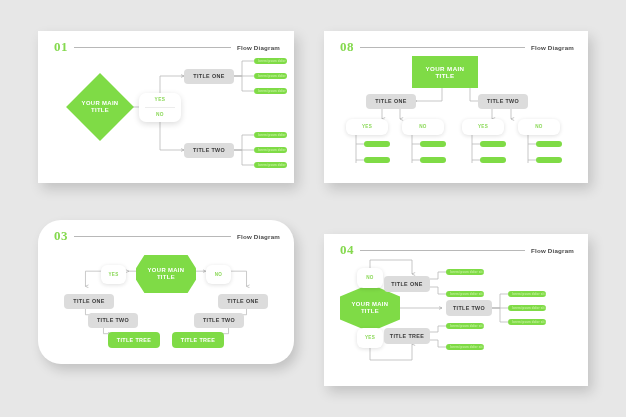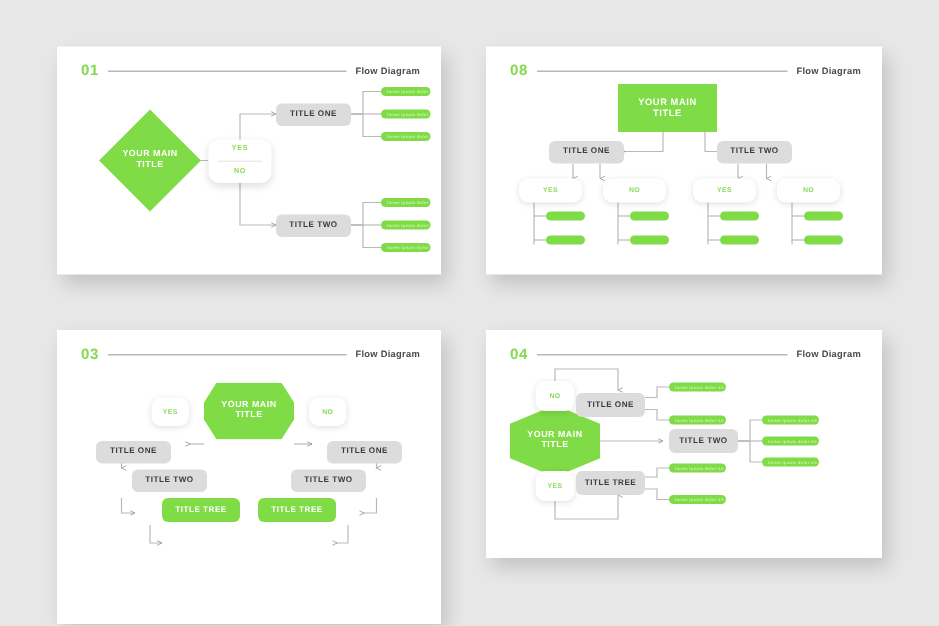--- a/index.html
+++ b/index.html
@@ -14,32 +14,32 @@
     width: 626px; height: 417px;
     background: #e7e7e7;
   }
   .card {
     position: absolute;
     background: #ffffff;
     box-shadow: 4px 6px 12px rgba(0,0,0,0.16);
   }
   #card-01 { left: 38px;  top: 31px;  width: 256px; height: 152px; }
   #card-02 { left: 324px; top: 31px;  width: 264px; height: 152px; }
-  #card-03 { left: 38px;  top: 220px; width: 256px; height: 196px; }
-  #card-04 { left: 324px; top: 220px; width: 264px; height: 152px; }
+  #card-03 { left: 38px;  top: 220px; width: 256px; height: 144px; border-radius: 23px; }
+  #card-04 { left: 324px; top: 234px; width: 264px; height: 152px; }
 
   .card-header {
     position: absolute;
     left: 16px; right: 14px; top: 10px;
     height: 12px;
     display: flex; align-items: center; gap: 6px;
   }
   .hdr-num {
-    font-size: 10px; font-weight: bold; color: #85d94f;
-    letter-spacing: .4px; white-space: nowrap;
+    font-size: 13px; font-weight: bold; color: #85d94f;
+    letter-spacing: .4px; white-space: nowrap; font-family: Liberation Serif, serif;
   }
   .hdr-rule {
     flex: 1 1 auto; height: 1px;
     background: #b8b8b8;
   }
   .hdr-label {
     font-size: 6.2px; color: #4a4a4a; font-weight: bold;
     letter-spacing: .2px; white-space: nowrap;
   }
 

